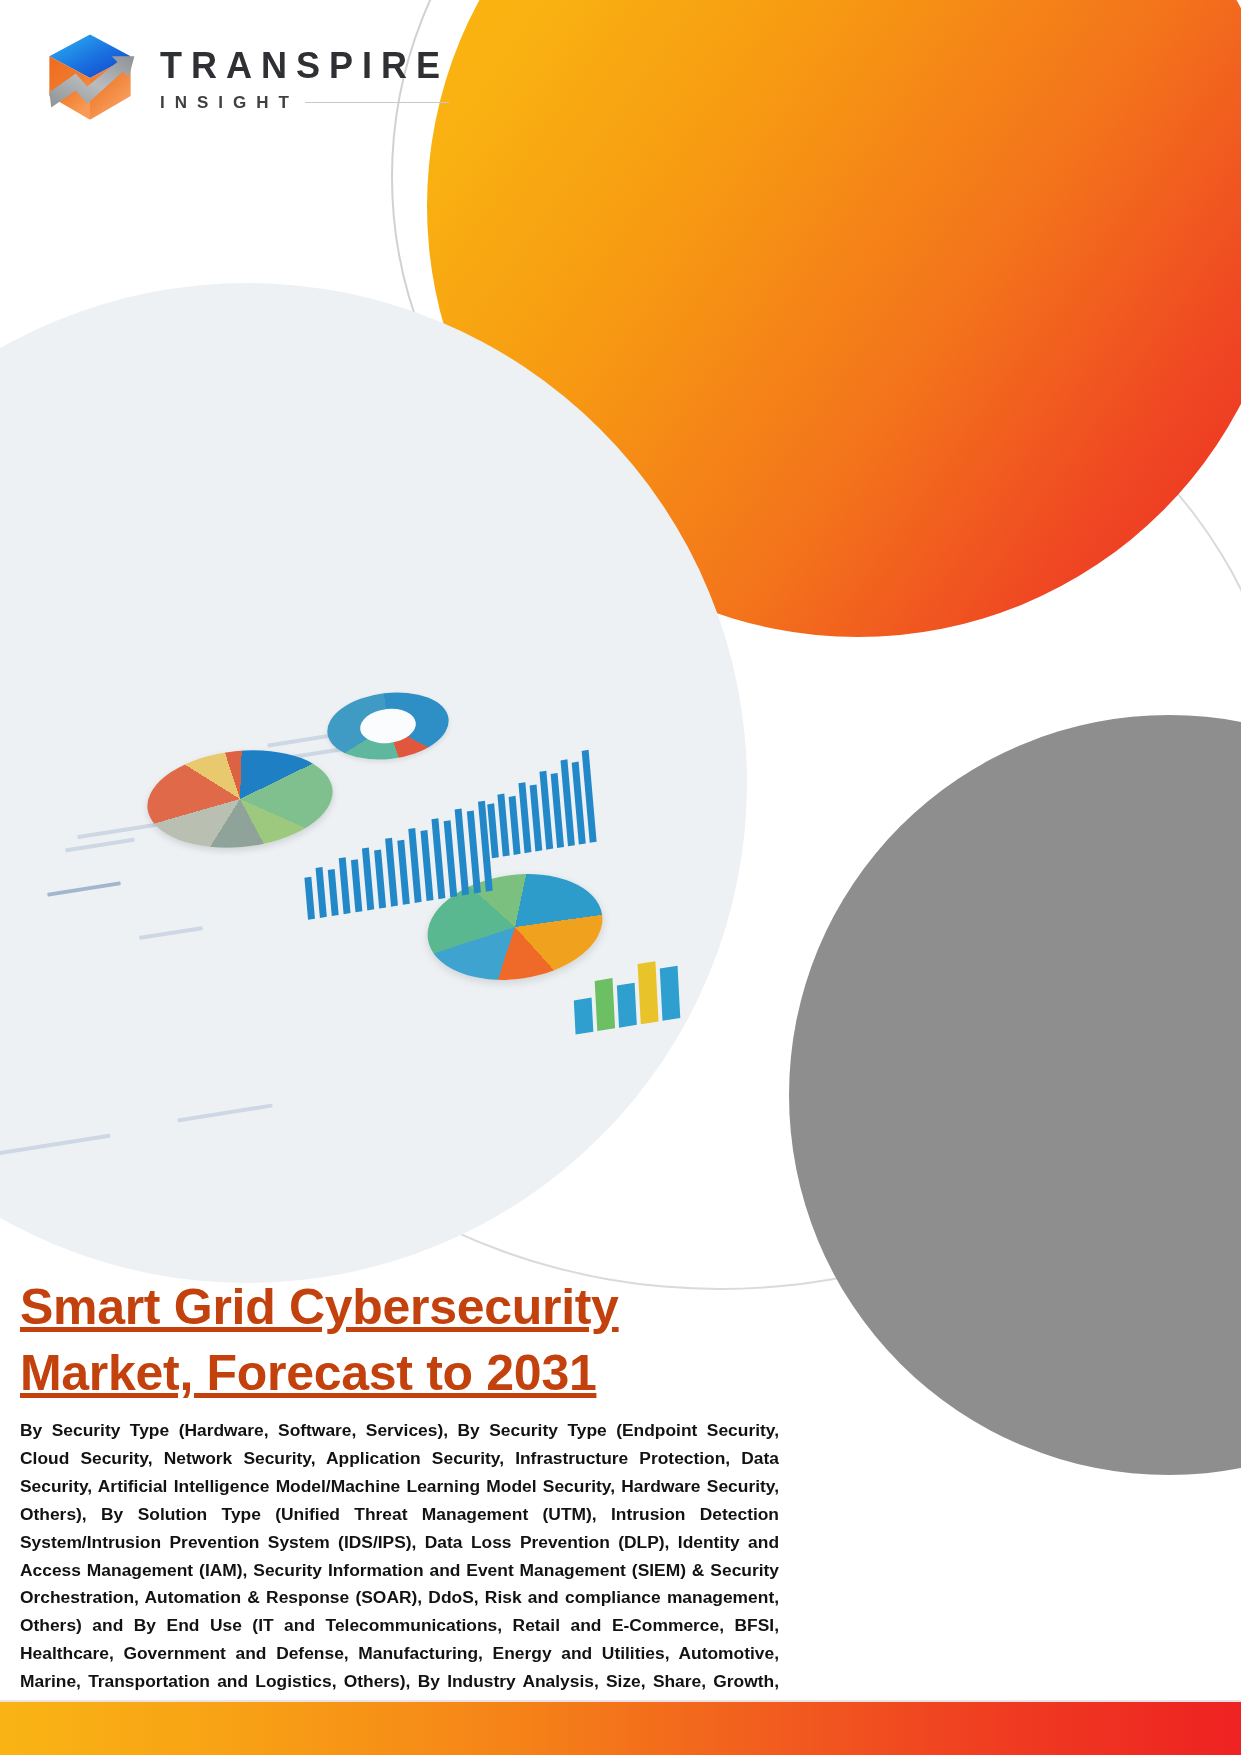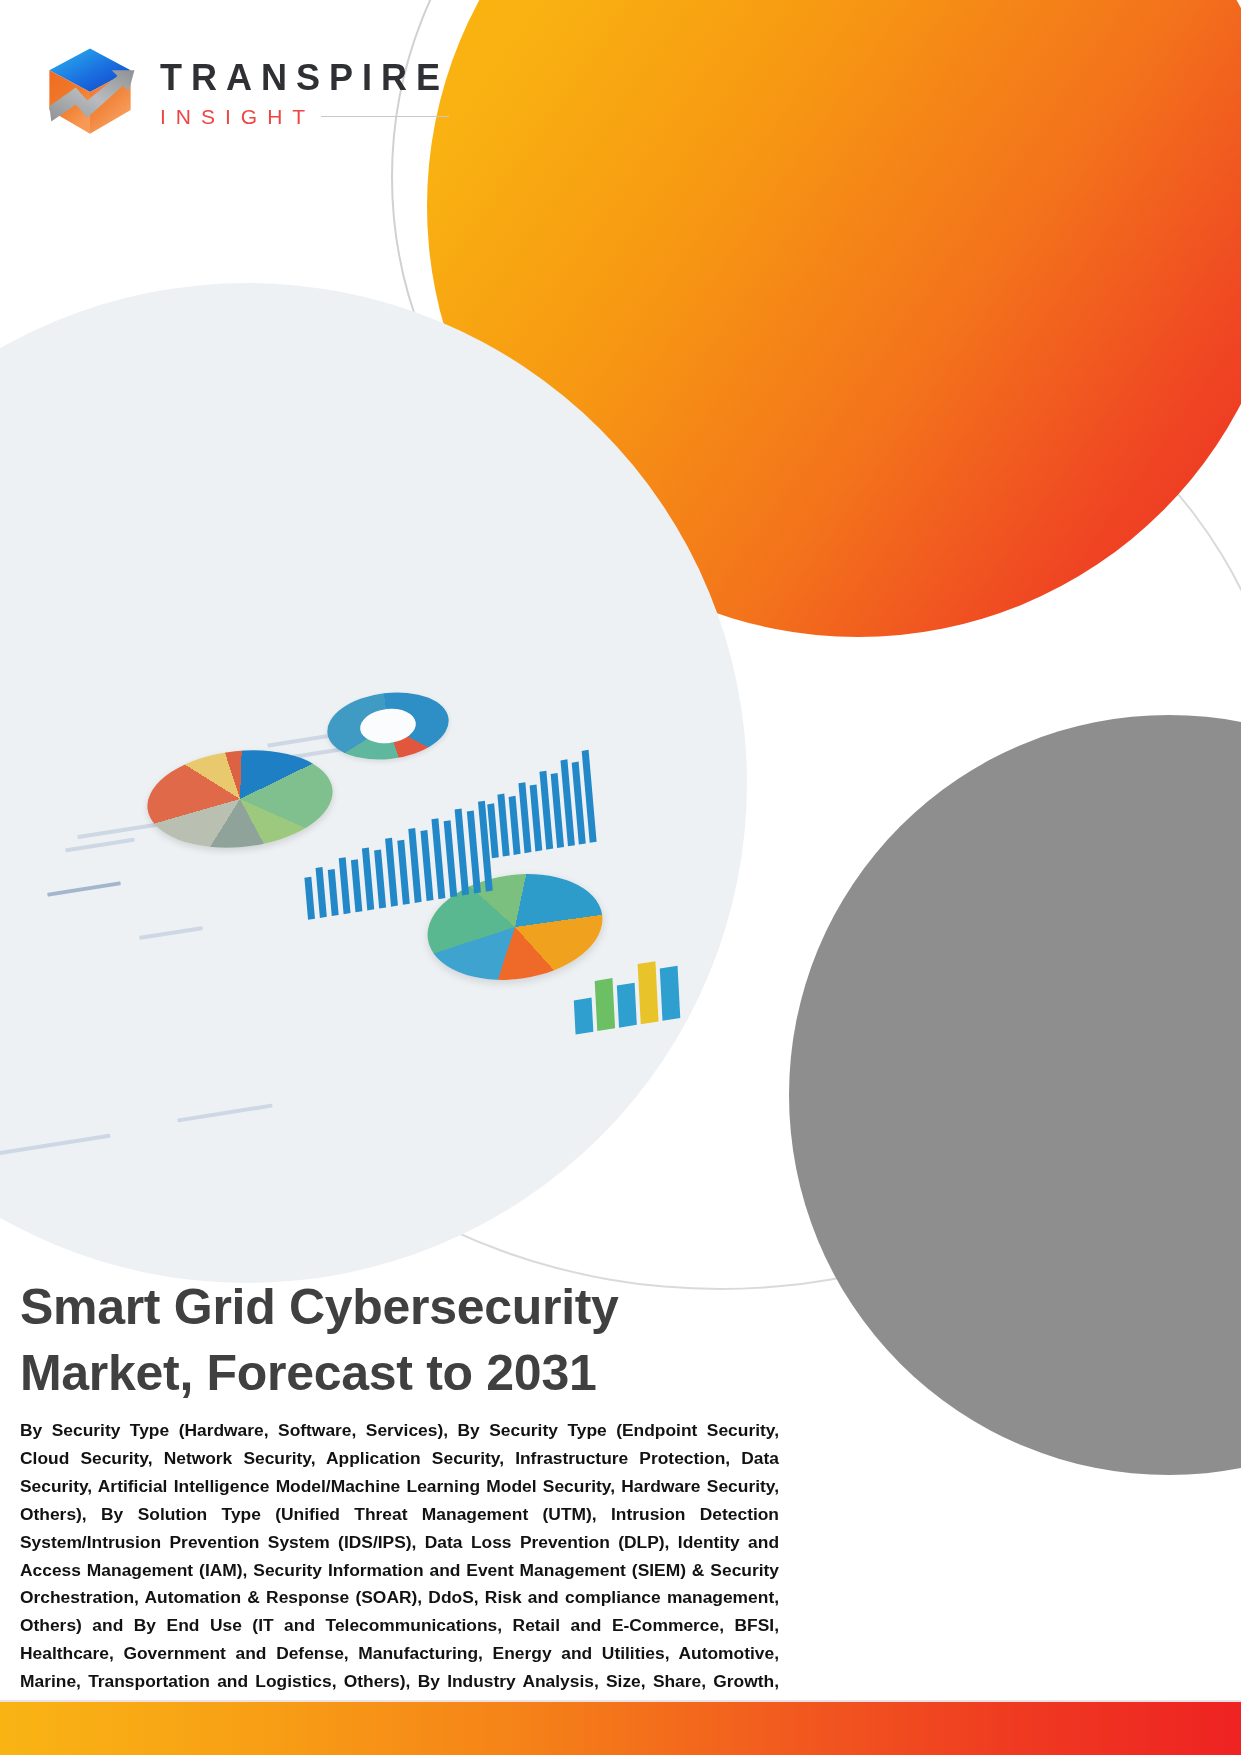--- a/index.html
+++ b/index.html
@@ -192,21 +192,21 @@
     background: rgba(128,160,192,0.30);
     border-radius: 1px;
     transform: rotate(-9deg);
   }
   .rule.dark { background: rgba(70,110,160,0.45); }
 
   
   .logo-wrap {
     position: absolute;
     left: 38px;
-    top: 42px;
+    top: 28px;
     z-index: 10;
     display: flex;
     align-items: center;
     gap: 18px;
   }
   .logo-mark { width: 104px; height: 104px; display: block; }
   .logo-text { display: flex; flex-direction: column; justify-content: center; }
   .logo-title {
     font-size: 36px;
     font-weight: 600;
@@ -215,45 +215,46 @@
     line-height: 1.05;
     white-space: nowrap;
   }
   .logo-sub-row {
     display: flex;
     align-items: center;
     margin-top: 8px;
     gap: 6px;
   }
   .logo-sub {
-    font-size: 21px;
-    font-weight: 400;
+    font-size: 17px;
+    font-weight: 700;
     letter-spacing: 10px;
-    color: #ef4444;
+    color: #404040;
     white-space: nowrap;
   }
   .logo-rule {
     flex: 1 0 110px;
     height: 1px;
     background: #c6c9cc;
     min-width: 110px;
   }
 
   
   .headline {
     position: absolute;
     left: 20px;
     top: 1240px;
     width: 700px;
     z-index: 10;
-    color: #404040;
+    color: #c2410c;
     font-size: 50px;
     font-weight: 700;
     line-height: 1.32;
     letter-spacing: -0.3px;
+    text-decoration: underline;
   }
   .headline .ln { display: block; white-space: nowrap; }
 
   .bodytext {
     position: absolute;
     left: 20px;
     top: 1400px;
     width: 759px;
     z-index: 10;
     color: #121212;

